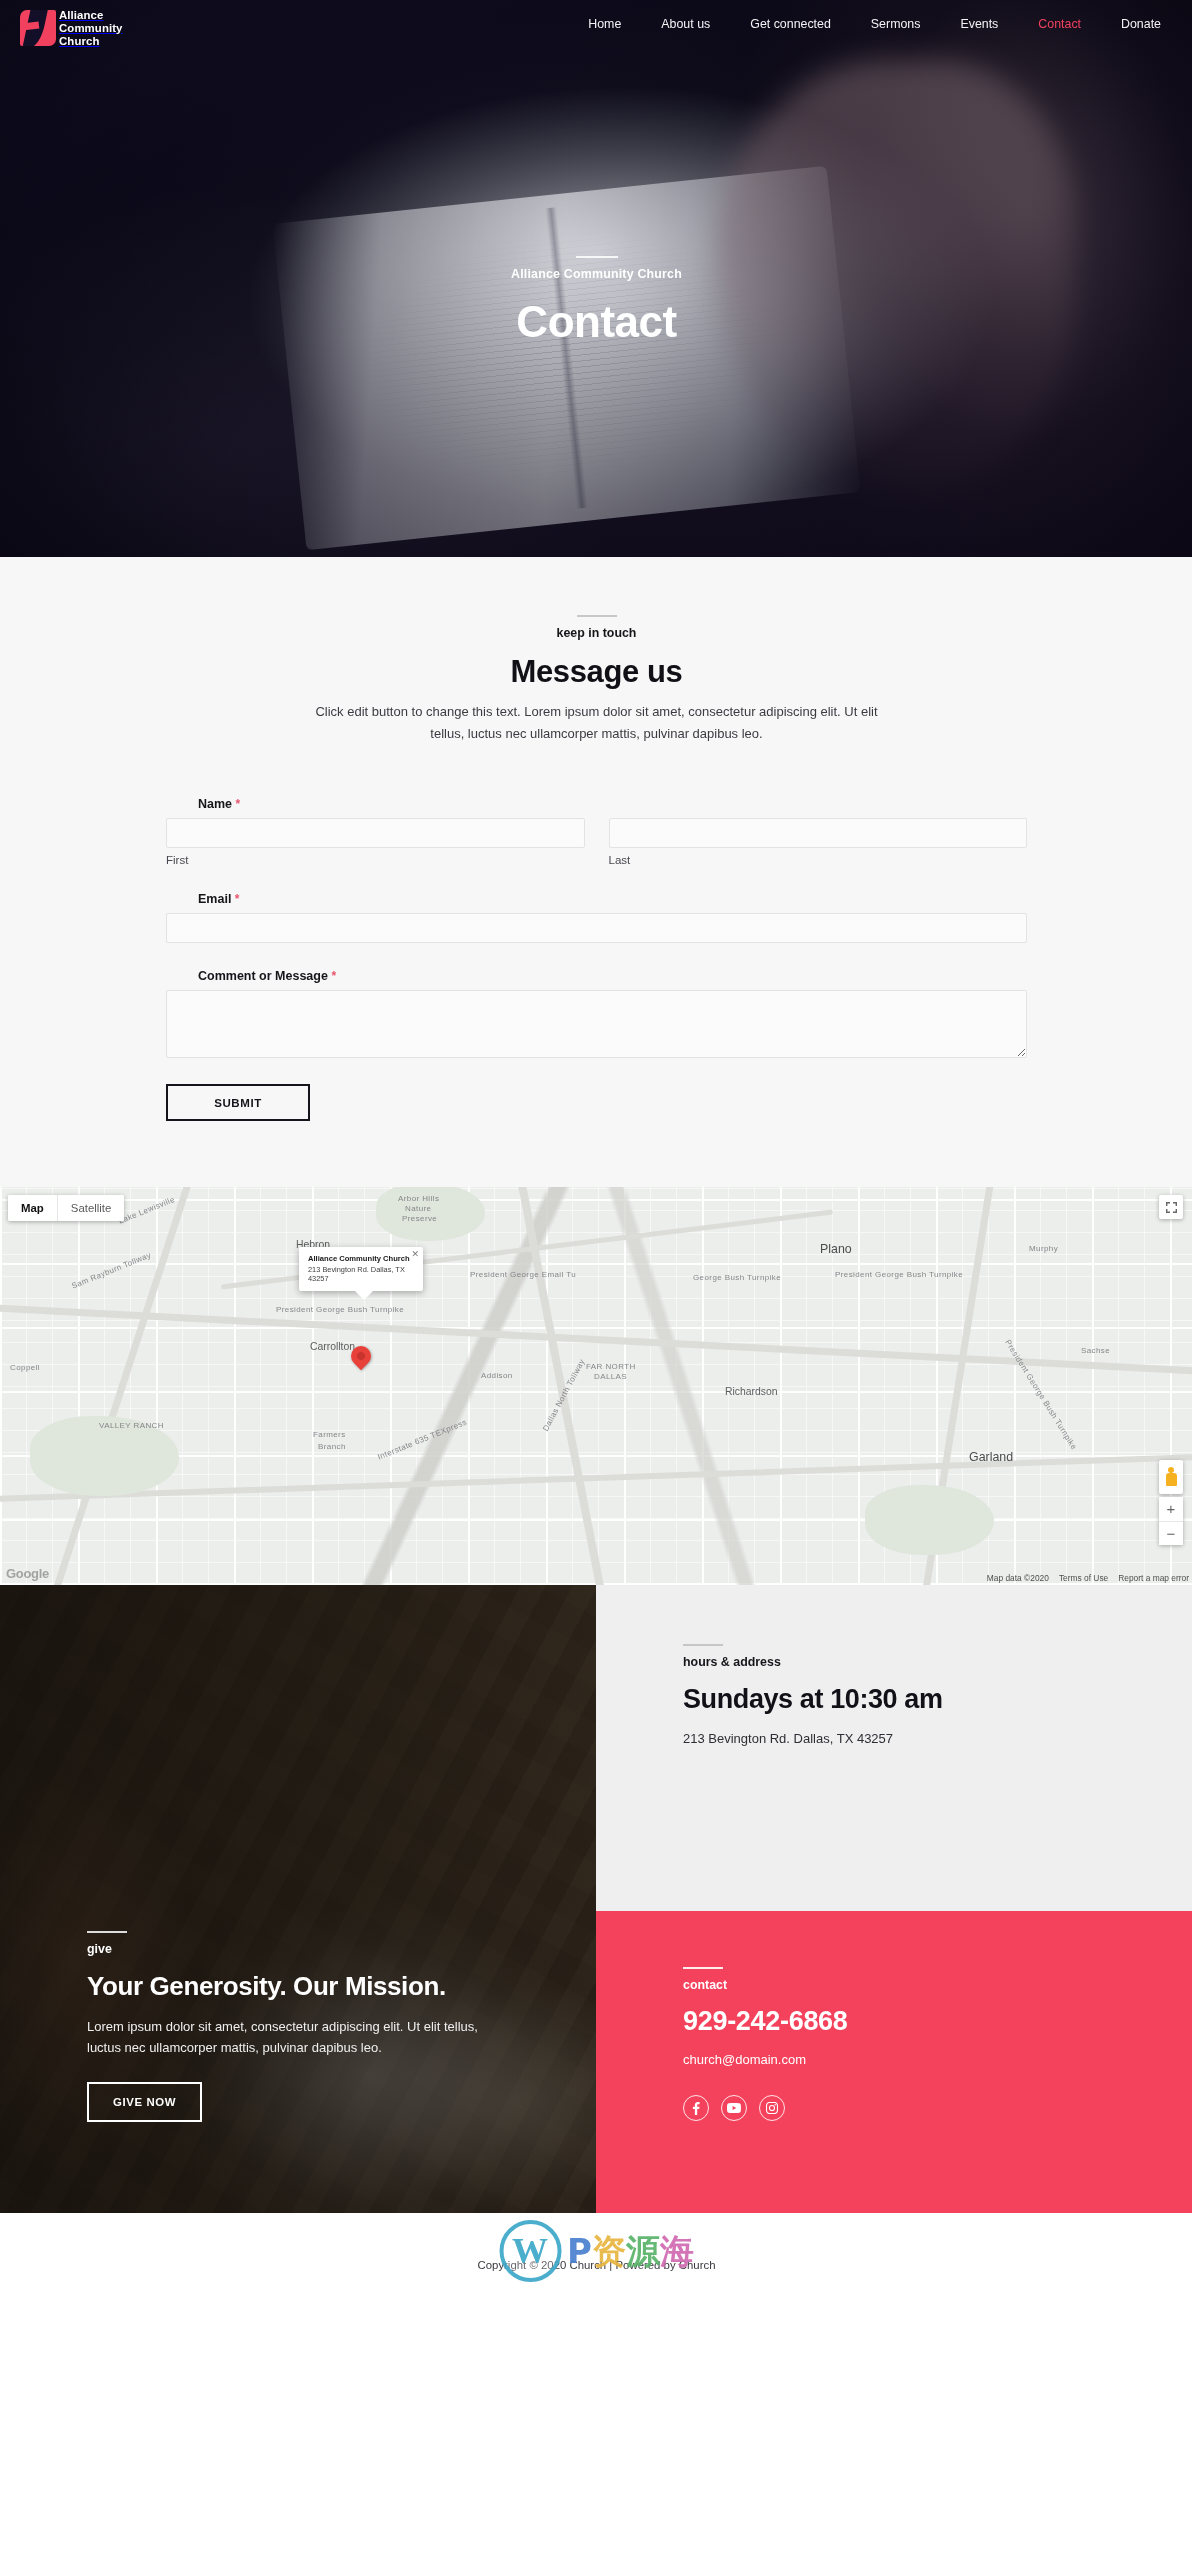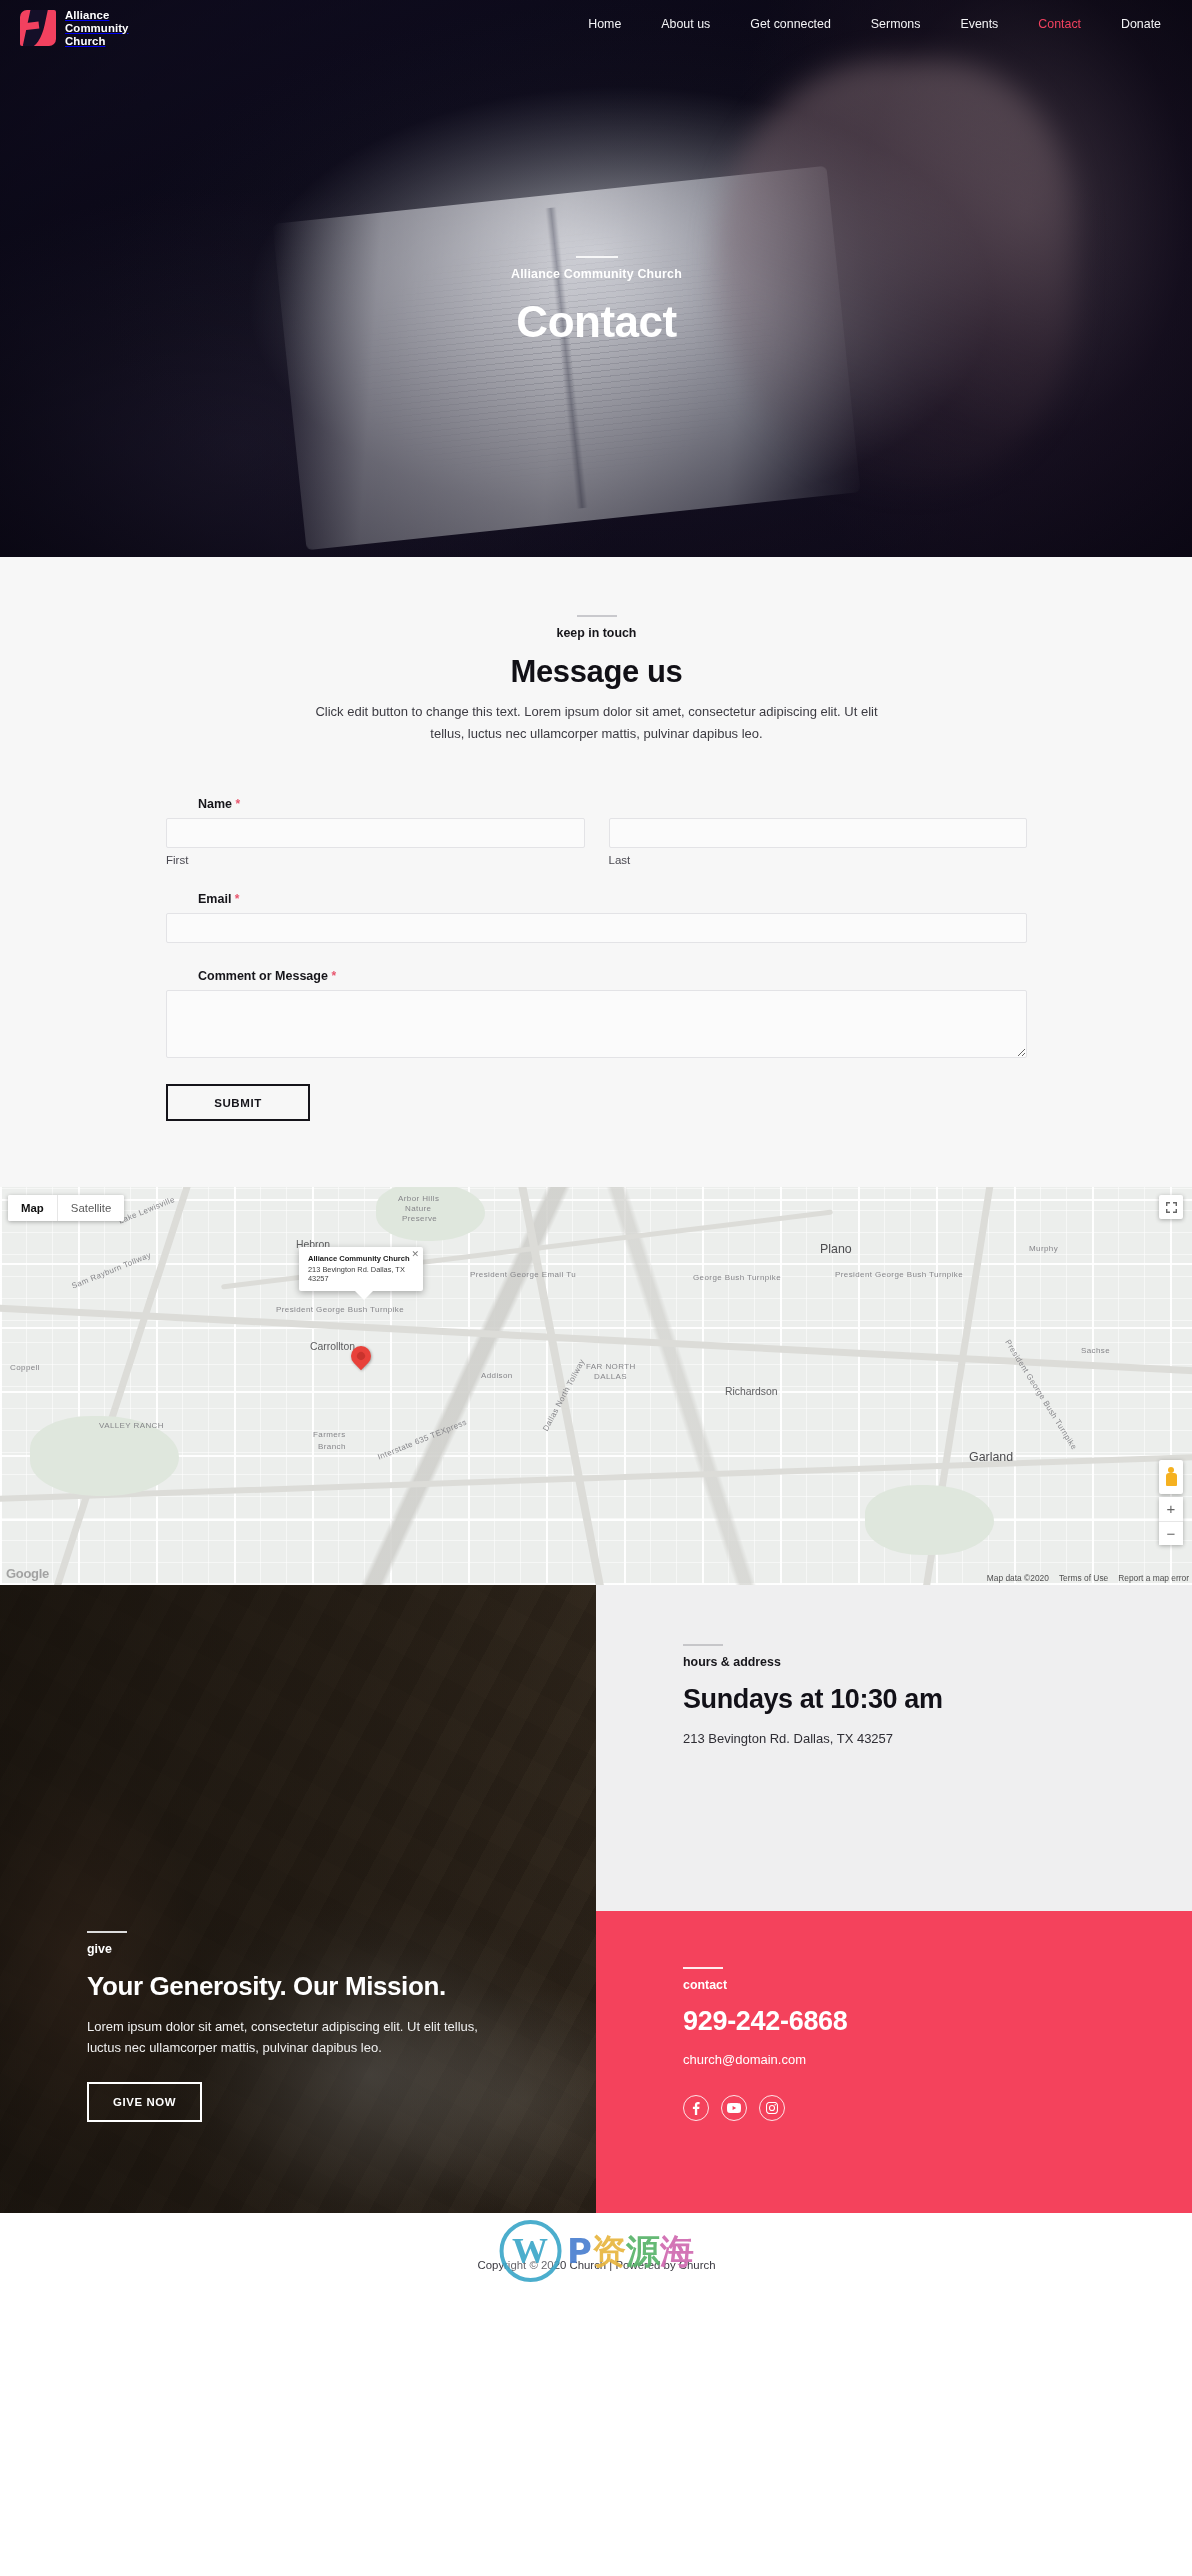--- a/index.html
+++ b/index.html
@@ -68,21 +68,21 @@
   }
 
   
   .site-header {
     position: absolute; top: 0; left: 0;
     width: 1193px; height: 48px;
     display: flex; align-items: center;
     padding: 0 18px 0 20px;
     z-index: 20;
   }
-  .brand { display: flex; align-items: center; gap: 9px; margin-top: 8px; }
+  .brand { display: flex; align-items: center; gap: 3px; margin-top: 8px; }
   .brand-mark {
     width: 36px; height: 36px; position: relative;
     background: #f2415f;
     border-radius: 7px 2px 7px 2px;
     overflow: hidden; flex: none;
   }
   .brand-mark::before {
     content: "";
     position: absolute; left: 7px; top: -4px;
     width: 17px; height: 42px;

